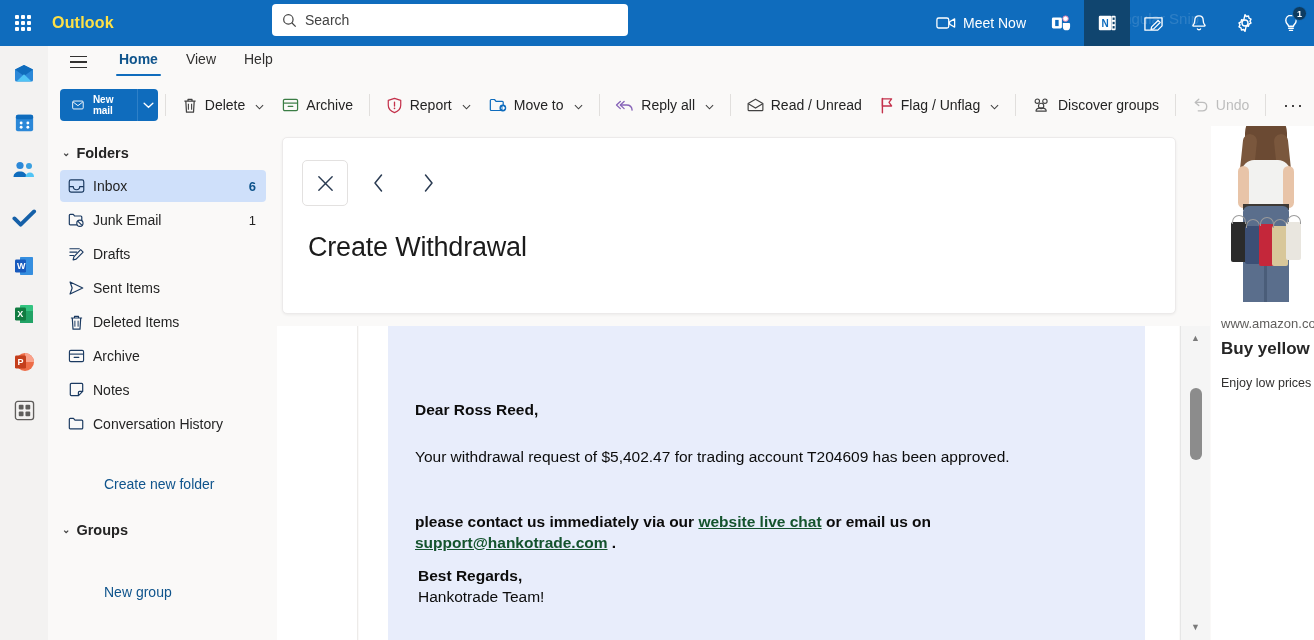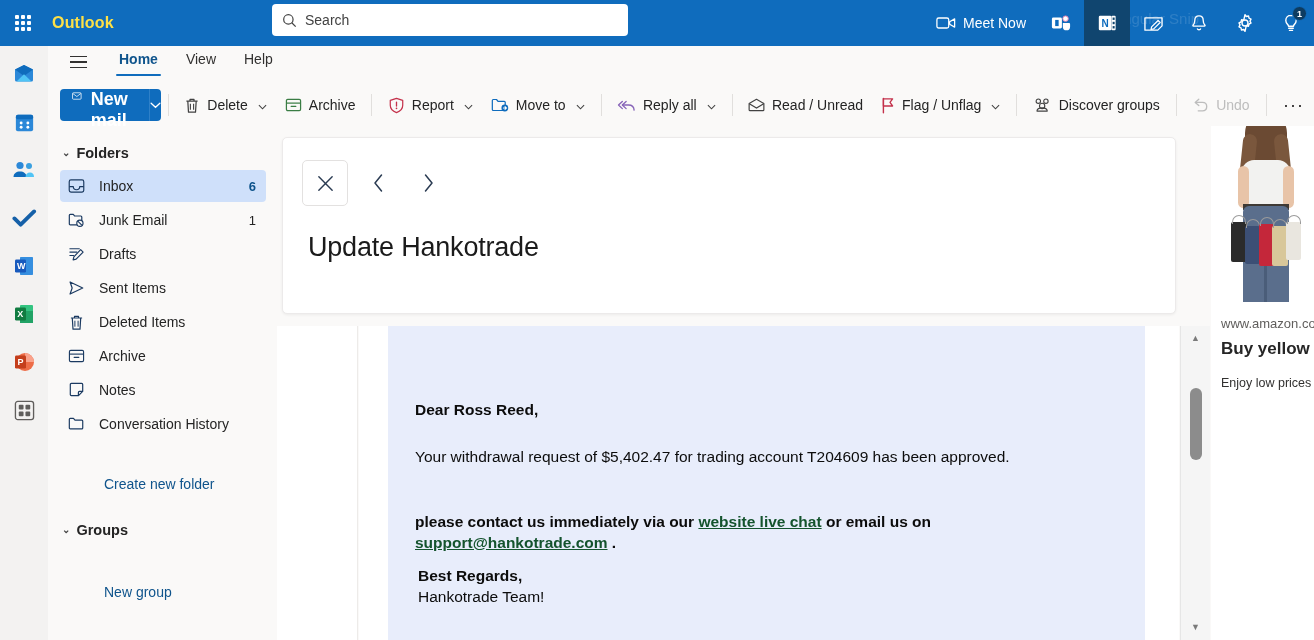--- a/index.html
+++ b/index.html
@@ -92,22 +92,22 @@
   .rtab.sel { font-weight: bold; color: #0f548c; }
   .rtab.sel::after {
     content: ""; position: absolute; left: 10px; right: 10px; bottom: -5px;
     height: 2px; background: #0f6cbd; border-radius: 2px;
   }
   .cmdrow {
     height: 42px; display: flex; align-items: center; padding-left: 12px; gap: 0px;
   }
   .newmail {
     height: 32px; background: #0f6cbd; color: #fff; border-radius: 4px 0 0 4px;
-    display: flex; align-items: flex-start; gap: 9px; padding: 0 14px 0 12px;
-    font-size: 18px; font-weight: bold; cursor: pointer;
+    display: flex; align-items: center; gap: 9px; padding: 0 14px 0 12px;
+    font-size: 10px; font-weight: bold; cursor: pointer;
   }
   .newmail-caret {
     height: 32px; width: 28px; background: #0f6cbd; color: #fff; border-radius: 0 4px 4px 0;
     display: flex; align-items: center; justify-content: center; cursor: pointer;
     border-left: 1px solid #2e80c8;
   }
   .cmd {
     height: 32px; display: flex; align-items: center; gap: 7px; padding: 0 9px;
     font-size: 14px; color: #242424; cursor: pointer; border-radius: 4px;
     white-space: nowrap;
@@ -123,21 +123,21 @@
     background: #faf9f8; padding-top: 12px; overflow: hidden;
   }
   .grouphdr {
     display: flex; align-items: center; gap: 6px; height: 30px;
     padding-left: 14px; font-size: 14.5px; font-weight: bold; color: #242424; cursor: pointer;
   }
   .chev-s { color: #424242; font-size: 10px; line-height: 1; }
   .folder {
     display: flex; align-items: center; height: 32px; margin: 2px 10px 2px 12px;
     padding: 0 10px 0 8px; border-radius: 4px; cursor: pointer;
-    font-size: 14px; color: #242424; gap: 14px;
+    font-size: 14px; color: #242424; gap: 8px;
   }
   .folder.sel { background: #cfe0fa; }
   .folder .fname { flex: 1; white-space: nowrap; overflow: hidden; text-overflow: ellipsis; }
   .folder .fcount { font-size: 13px; color: #242424; }
   .folder.sel .fcount { color: #0f548c; font-weight: 600; }
   .link-row {
     font-size: 14px; color: #0f548c; padding: 7px 0 7px 56px; cursor: pointer; margin-top: 29px;
   }
 
   
@@ -708,14 +708,14 @@
       <svg width="13" height="20" viewBox="0 0 13 20">
         <path d="M9.5 2 L3 10 L9.5 18" fill="none" stroke="#2a3b52" stroke-width="1.5" stroke-linecap="round" stroke-linejoin="round"></path>
       </svg>
     </div>
     <div class="ov-arrow">
       <svg width="13" height="20" viewBox="0 0 13 20">
         <path d="M3.5 2 L10 10 L3.5 18" fill="none" stroke="#2a3b52" stroke-width="1.5" stroke-linecap="round" stroke-linejoin="round"></path>
       </svg>
     </div>
   </div>
-  <div class="ov-title">Update Hankotrade</div>
+  <div class="ov-title">Create Withdrawal</div>
 </div>
 
 </body></html>

